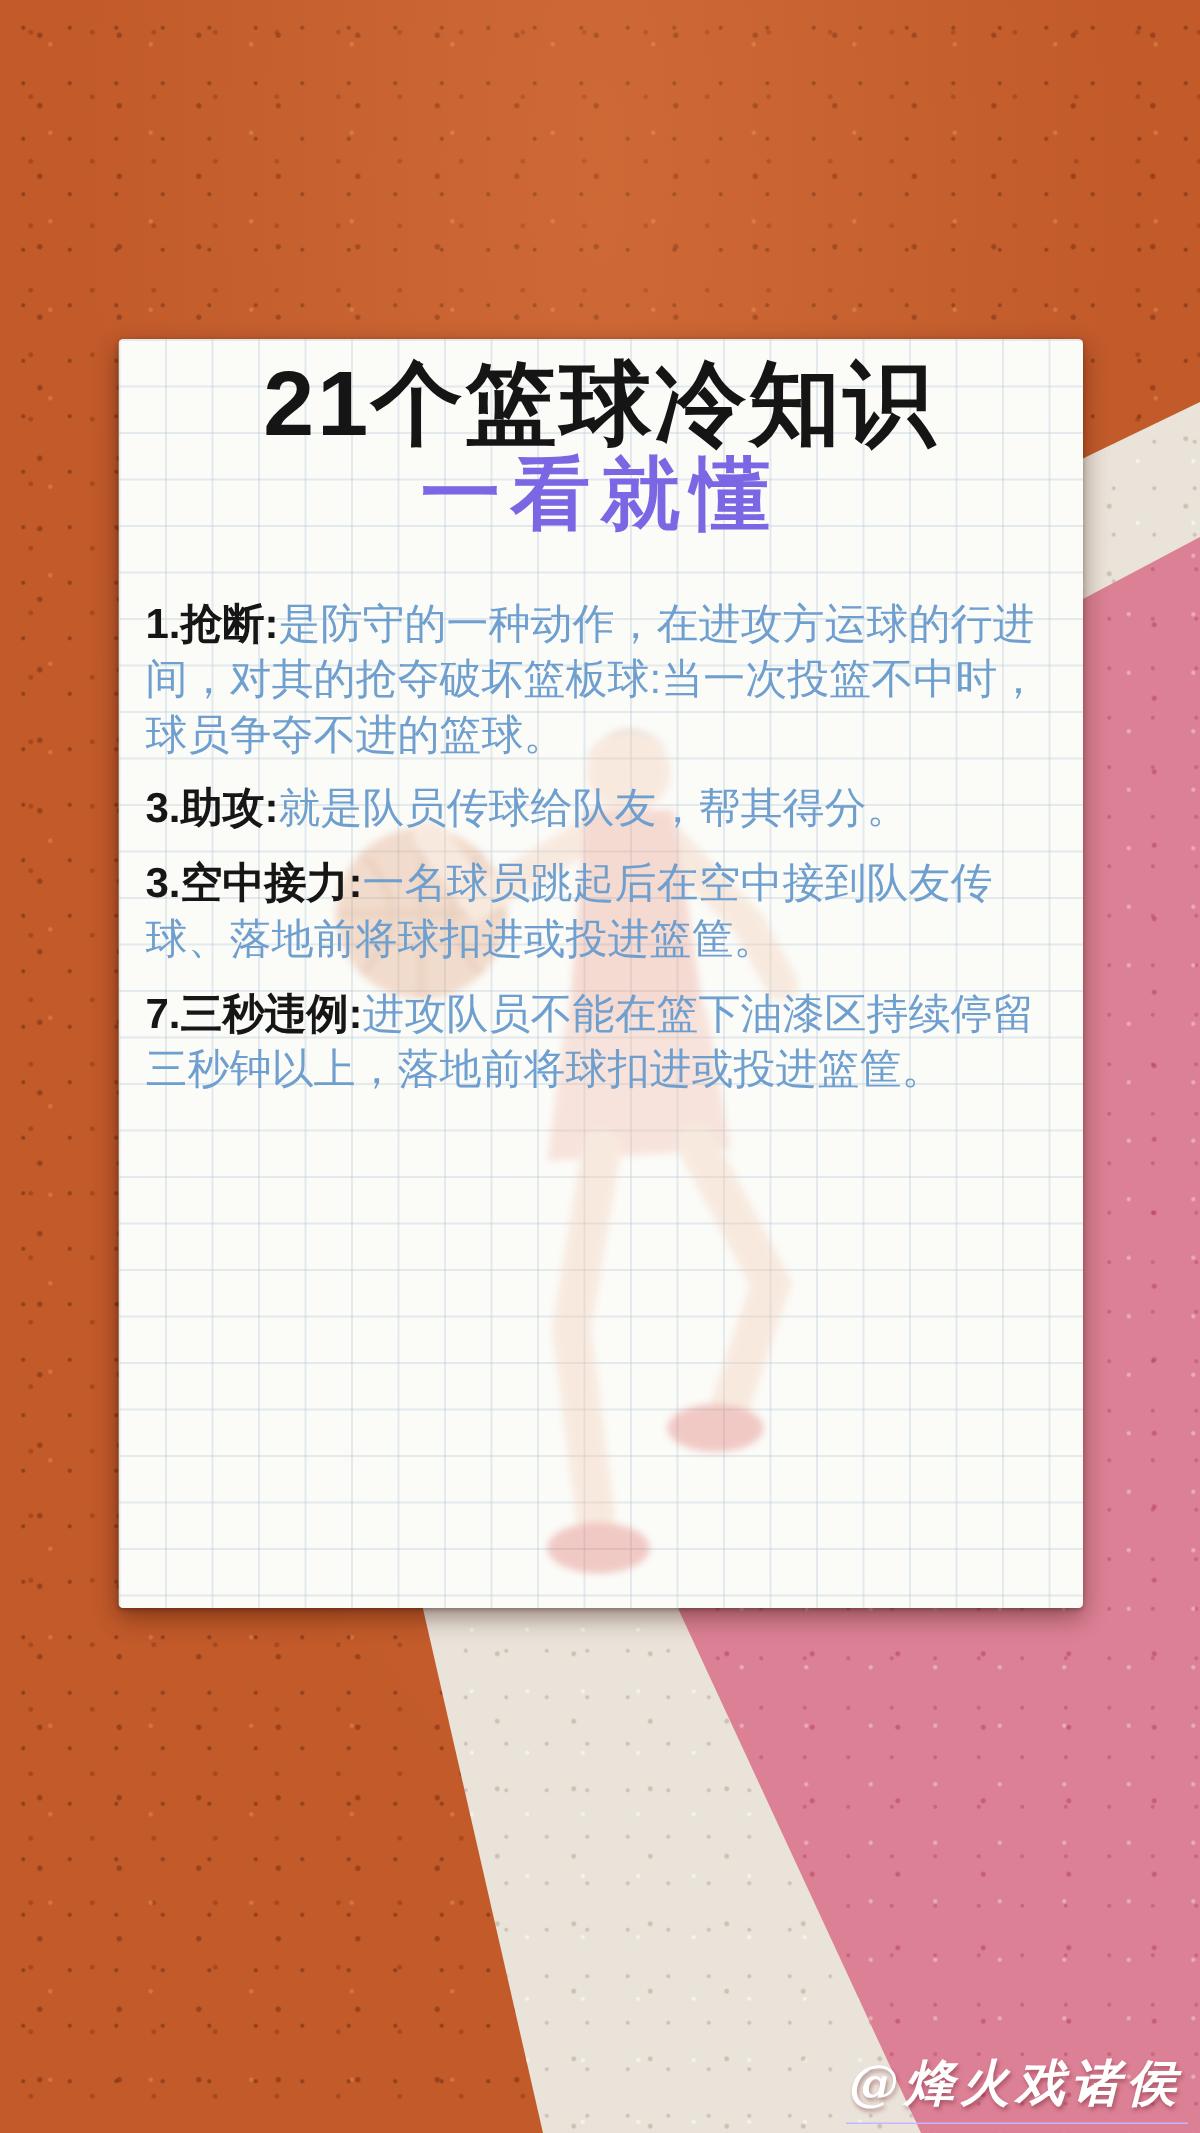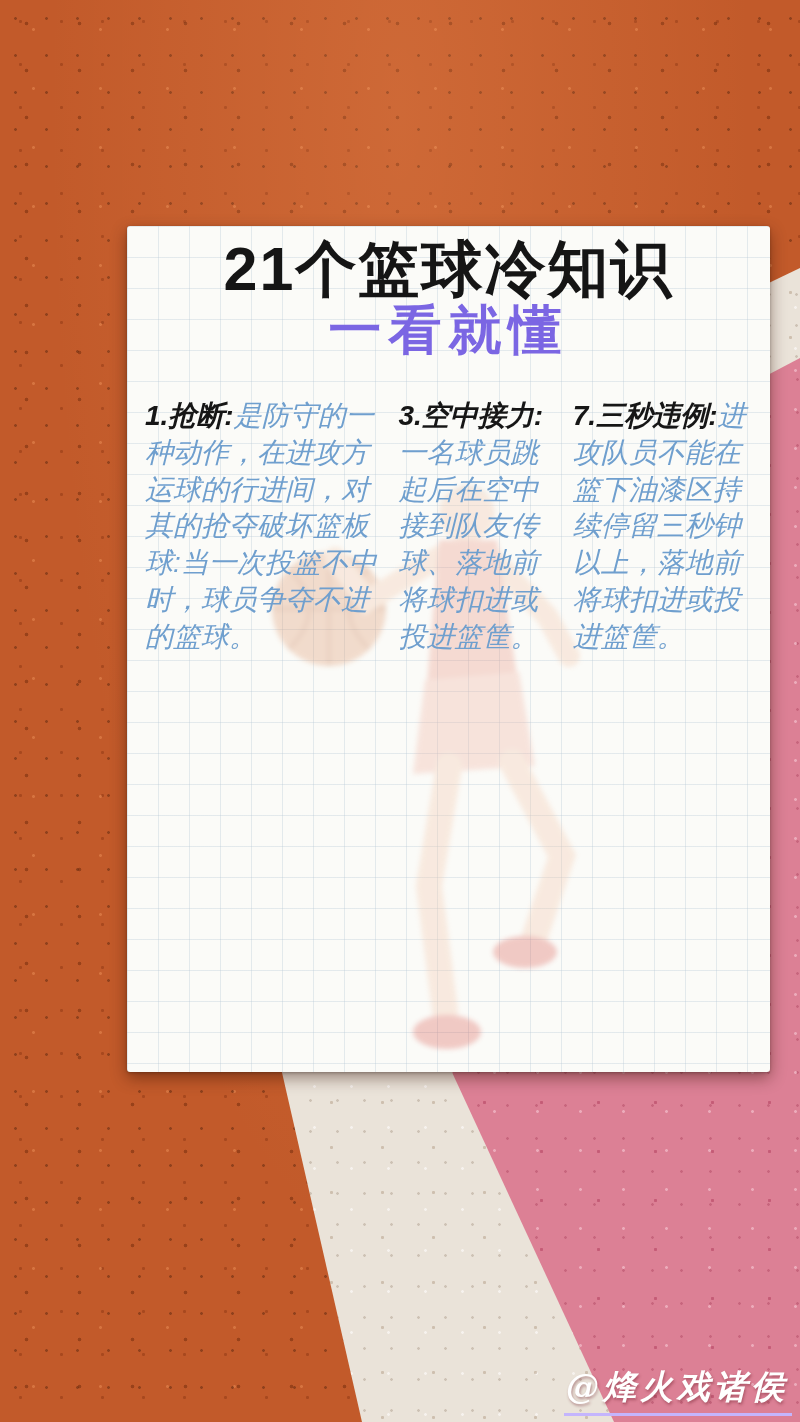--- a/index.html
+++ b/index.html
@@ -43,49 +43,48 @@
   
   .card{
     position:absolute;left:79px;top:226px;width:643px;height:846px;
     background-color:#fbfbf8;
     background-image:
       linear-gradient(rgba(187,204,216,.38) 1px, transparent 1px),
       linear-gradient(90deg, rgba(187,204,216,.38) 1px, transparent 1px);
     background-size:31px 31px;
     border-radius:3px;
     box-shadow:0 6px 16px rgba(50,15,5,.45), 0 1px 3px rgba(0,0,0,.25);
-    margin-left:48px;
   }
   .player{
     position:absolute;left:90px;top:240px;width:460px;height:600px;
     opacity:.30;filter:blur(2.5px);pointer-events:none;
   }
   .title1{
     margin:8px 10px 0 10px;text-align:center;
     font-size:61px;line-height:1.18;font-weight:900;color:#151515;
     letter-spacing:2px;position:relative;z-index:2;
   }
   .title2{
     margin:-4px 10px 0 10px;text-align:center;
     font-size:53px;line-height:1.05;font-weight:700;color:#7b66e3;
     letter-spacing:7px;position:relative;z-index:2;
   }
   .items{
     position:relative;z-index:2;
     margin:40px 13px 0 18px;
-    display:flex;flex-direction:row;gap:13px;font-style:italic;
+    display:flex;flex-direction:column;gap:13px;
   }
   .item{font-size:28px;line-height:1.32;}
   .item .label{font-weight:bold;color:#161616;}
   .item .desc{color:#6f9fce;}
   .watermark{
     position:absolute;right:8px;bottom:6px;z-index:3;
     font-family:"DejaVu Serif",serif;font-style:italic;font-weight:bold;
     font-size:33px;letter-spacing:4px;color:#ffffff;
-    border-bottom:3px solid #c4b5fd;padding:0 4px 3px 2px;
+    border-bottom:1px solid #c4b5fd;padding:0 4px 3px 2px;
     text-shadow:1px 2px 3px rgba(110,30,45,.45);
   }
 </style>
 </head>
 <body>
 
 <div class="stage">
 
   <div class="bg-orange"></div>
   <div class="bg-pink"></div>
@@ -114,19 +113,20 @@
 
       <ellipse cx="230" cy="566" rx="34" ry="17" fill="#d9584e"></ellipse>
       <ellipse cx="308" cy="486" rx="32" ry="16" fill="#d9584e"></ellipse>
     </svg>
 
     <div class="title1">21个篮球冷知识</div>
     <div class="title2">一看就懂</div>
 
     <div class="items">
         <div class="item"><span class="label">1.抢断:</span><span class="desc">是防守的一种动作，在进攻方运球的行进间，对其的抢夺破坏篮板球:当一次投篮不中时，球员争夺不进的篮球。</span></div>
+        <div class="item"><span class="label">3.助攻:</span><span class="desc">就是队员传球给队友，帮其得分。</span></div>
         <div class="item"><span class="label">3.空中接力:</span><span class="desc">一名球员跳起后在空中接到队友传球、落地前将球扣进或投进篮筐。</span></div>
         <div class="item"><span class="label">7.三秒违例:</span><span class="desc">进攻队员不能在篮下油漆区持续停留三秒钟以上，落地前将球扣进或投进篮筐。</span></div>
       </div>
   </div>
 
   <div class="watermark">@烽火戏诸侯</div>
 </div>
 
 </body></html>

